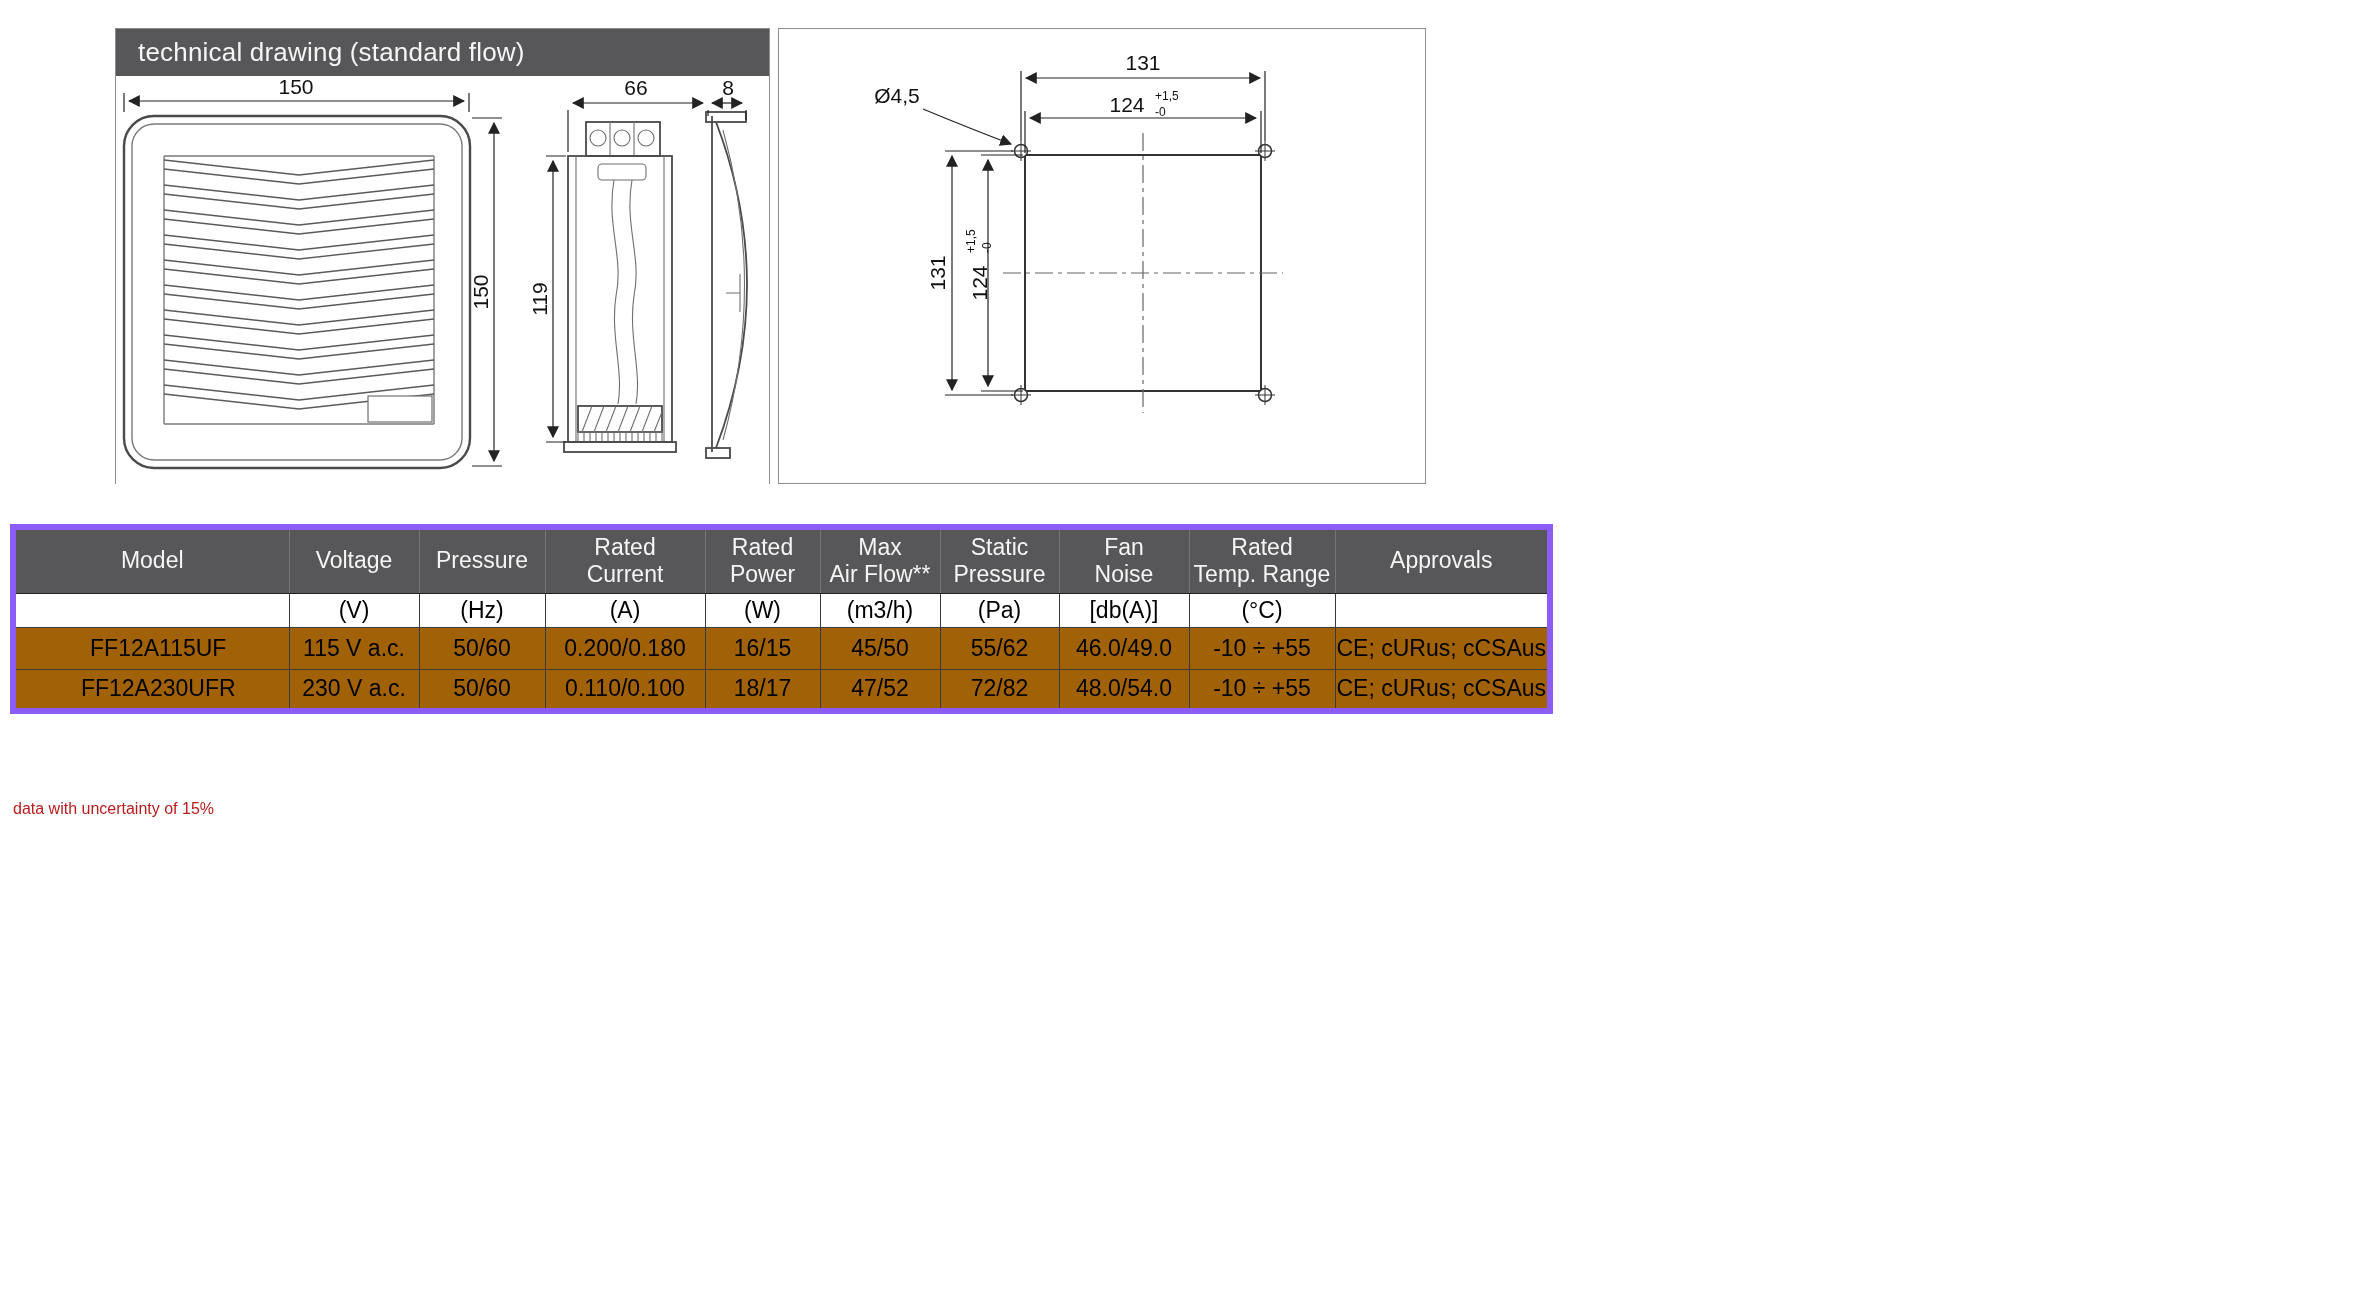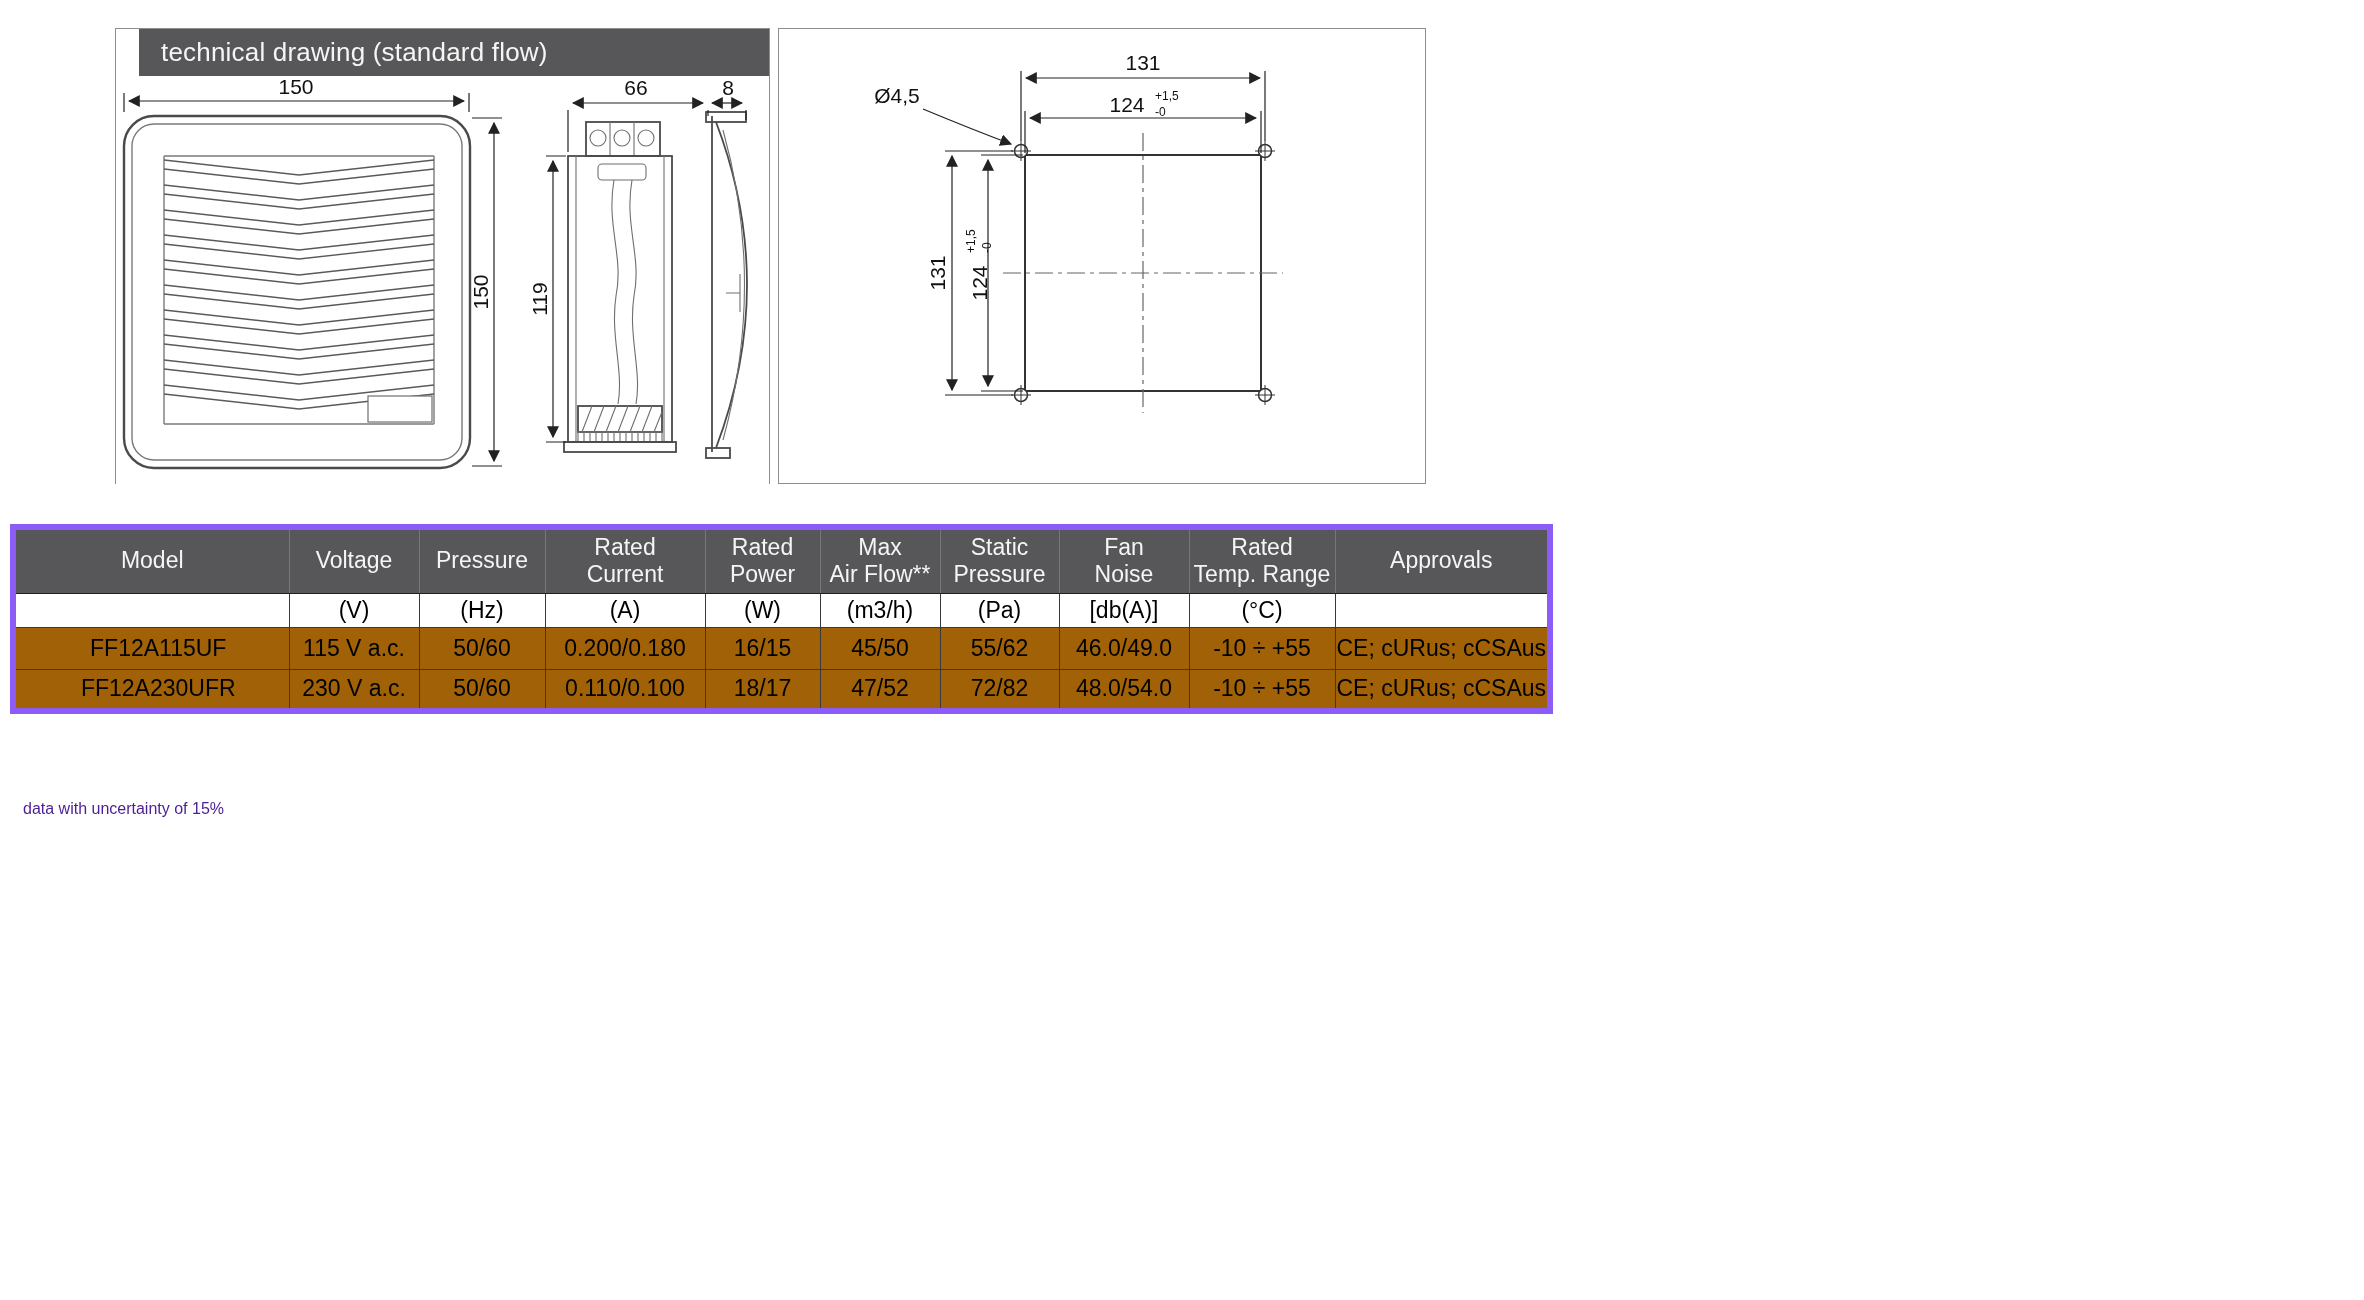--- a/index.html
+++ b/index.html
@@ -5,42 +5,42 @@
   * { margin:0; padding:0; box-sizing:border-box; }
   html,body {
     width:2364px; height:1300px; background:#ffffff; position:relative;
     font-family:"Liberation Sans", sans-serif; color:#000;
   }
   .panel { position:absolute; border:1px solid #8d8d8f; background:#fff; }
   #panel-tech { left:115px; top:28px; width:655px; height:456px; }
   #panel-cut  { left:778px; top:28px; width:648px; height:456px; }
   .panel-header {
     height:47px; background:#57575a; color:#f5f5f5; font-size:26px;
-    display:flex; align-items:center; padding-left:22px; letter-spacing:0.2px;margin-left:23px;
+    display:flex; align-items:center; padding-left:22px; letter-spacing:0.2px;
   }
   .drawing { display:block; width:100%; height:408px; background:#fff; }
 
   #spec-table {
     position:absolute; left:10px; top:524px; border-collapse:collapse;
     table-layout:fixed; border:6px solid #8b5cf6;
   }
   #spec-table th, #spec-table td {
     border:1px solid #3a3a3a; font-weight:normal; font-size:23px;
     text-align:center; vertical-align:middle; white-space:nowrap; overflow:hidden;
   }
   #spec-table thead th {
     background:#57575a; color:#f5f5f5; height:66px; white-space:pre-line;
     line-height:1.2; border-color:#77777a; border-bottom-color:#222; border-top-color:#222;
   }
   #spec-table thead th:first-child { border-left-color:#222; }
   #spec-table thead th:last-child { border-right-color:#222;margin-top:9px; }
   tr.units td { background:#ffffff; height:34px; font-size:21px; }
   tr.data-row td { background:#a16207; height:42px; }
   td.cell-model { text-align:left; padding-left:12px; }
-  #footnote { position:absolute; left:23px; top:800px; font-size:16px; color:#4c1d95; }
+  #footnote { position:absolute; left:13px; top:800px; font-size:16px; color:#b91c1c; }
 
   
   .case   { fill:none; stroke:#4a4a4c; stroke-width:2.4; }
   .case2  { fill:none; stroke:#7a7a7c; stroke-width:1.4; }
   .louver { fill:none; stroke:#5a5a5c; stroke-width:1.4; }
   .part   { fill:none; stroke:#4a4a4c; stroke-width:1.8; }
   .thin   { fill:none; stroke:#6f6f71; stroke-width:1.1; }
   .dim    { fill:none; stroke:#222; stroke-width:1.2; }
   .cl     { fill:none; stroke:#666; stroke-width:1.2; stroke-dasharray:18 5 4 5; }
   .dimtxt { fill:#111; font-size:21px; }

